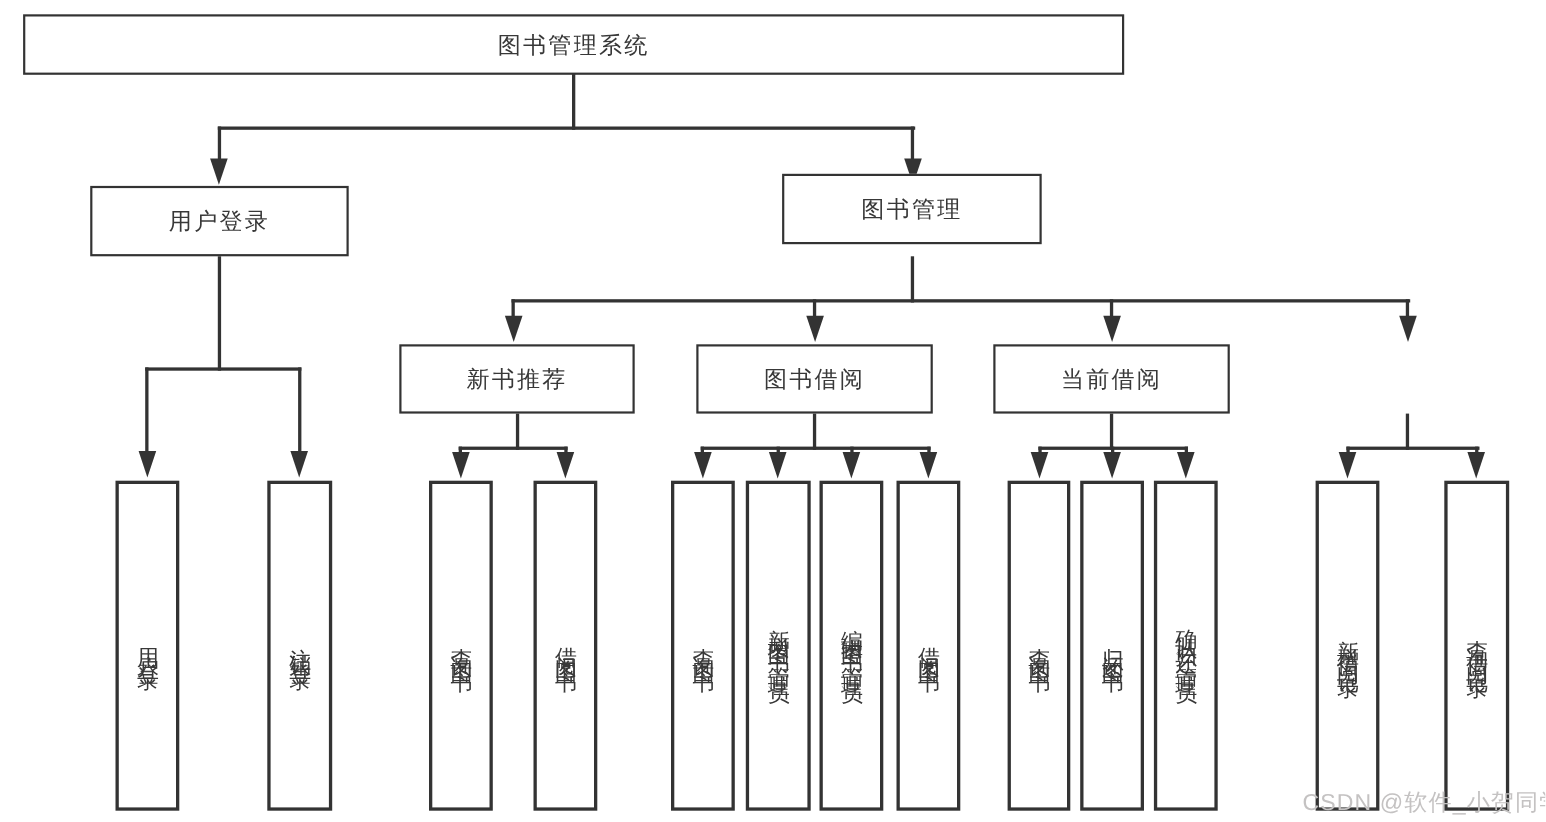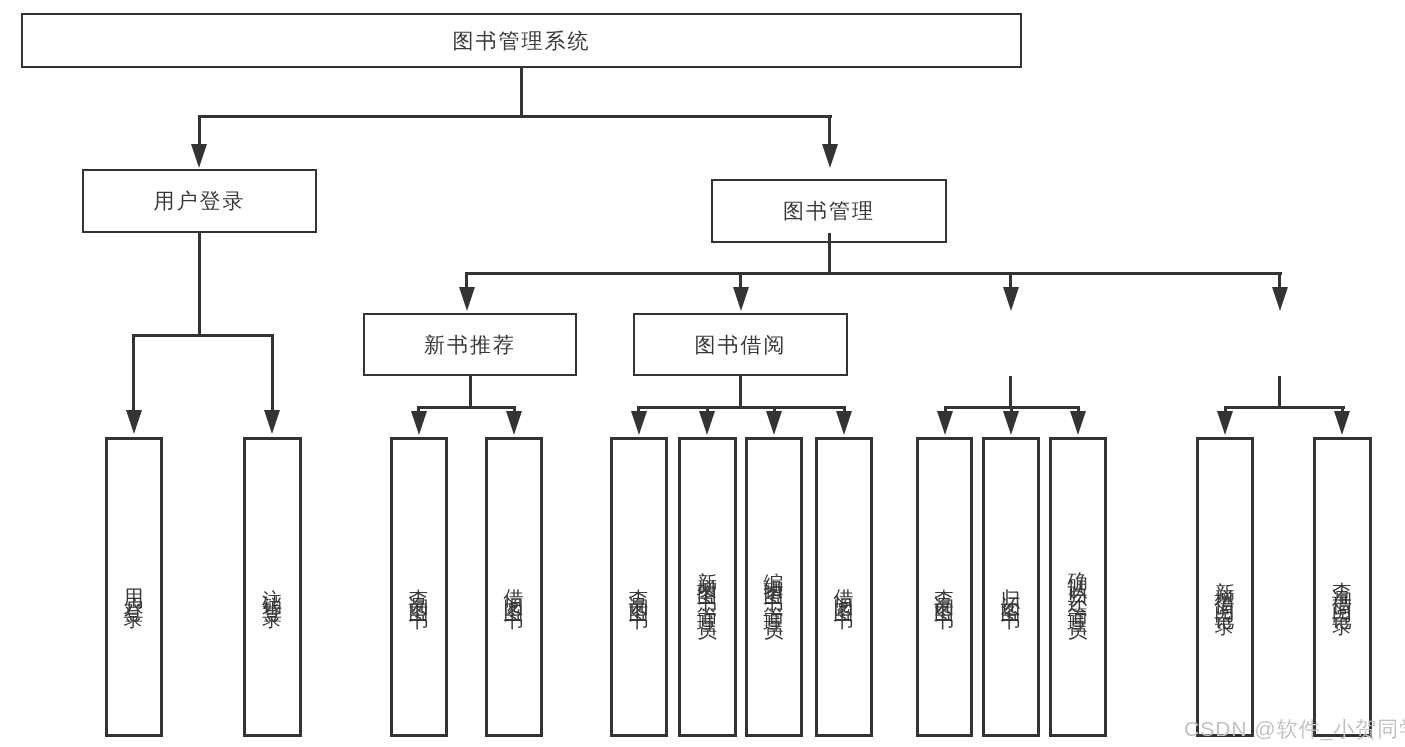--- a/index.html
+++ b/index.html
@@ -64,21 +64,21 @@
   <div class="box" style="left:21px; top:13px; width:1001px; height:55px;">图书管理系统</div>
 
   <div class="ln" style="left:520px; top:67px; width:3px; height:51px;"></div>
   <div class="ln" style="left:198px; top:115px; width:634px; height:3px;"></div>
   <div class="ln" style="left:198px; top:115px; width:3px; height:33px;"></div>
   <div class="arrow" style="left:191px; top:144px;"></div>
   <div class="ln" style="left:828px; top:115px; width:3px; height:33px;"></div>
   <div class="arrow" style="left:822px; top:144px;"></div>
 
   <div class="box" style="left:82px; top:169px; width:235px; height:64px;">用户登录</div>
-  <div class="box" style="left:711px; top:179px; width:236px; height:64px;text-align:center;">图书管理</div>
+  <div class="box" style="left:711px; top:158px; width:236px; height:64px;text-align:center;">图书管理</div>
 
   <div class="ln" style="left:198px; top:233px; width:3px; height:104px;"></div>
   <div class="ln" style="left:132px; top:334px; width:142px; height:3px;"></div>
   <div class="ln" style="left:132px; top:334px; width:3px; height:78px;"></div>
   <div class="arrow" style="left:126px; top:410px;"></div>
   <div class="ln" style="left:271px; top:334px; width:3px; height:78px;"></div>
   <div class="arrow" style="left:264px; top:410px;"></div>
 
   <div class="ln" style="left:828px; top:233px; width:3px; height:42px;"></div>
   <div class="ln" style="left:465px; top:272px; width:817px; height:3px;"></div>
@@ -86,20 +86,21 @@
   <div class="arrow" style="left:459px; top:287px;"></div>
   <div class="ln" style="left:739px; top:272px; width:3px; height:18px;"></div>
   <div class="arrow" style="left:733px; top:287px;"></div>
   <div class="ln" style="left:1009px; top:272px; width:3px; height:18px;"></div>
   <div class="arrow" style="left:1003px; top:287px;"></div>
   <div class="ln" style="left:1278px; top:272px; width:3px; height:18px;"></div>
   <div class="arrow" style="left:1272px; top:287px;"></div>
 
   <div class="box" style="left:633px; top:313px; width:215px; height:63px;">图书借阅</div>
   <div class="box" style="left:363px; top:313px; width:214px; height:63px;">新书推荐</div>
+  <div class="box" style="left:903px; top:313px; width:215px; height:63px;">当前借阅</div>
 
   <div class="ln" style="left:469px; top:376px; width:3px; height:33px;"></div>
   <div class="ln" style="left:417px; top:406px; width:99px; height:3px;"></div>
   <div class="ln" style="left:417px; top:406px; width:3px; height:9px;"></div>
   <div class="arrow" style="left:411px; top:411px;"></div>
   <div class="ln" style="left:513px; top:406px; width:3px; height:9px;"></div>
   <div class="arrow" style="left:506px; top:411px;"></div>
 
   <div class="ln" style="left:739px; top:376px; width:3px; height:33px;"></div>
   <div class="ln" style="left:637px; top:406px; width:209px; height:3px;"></div>

